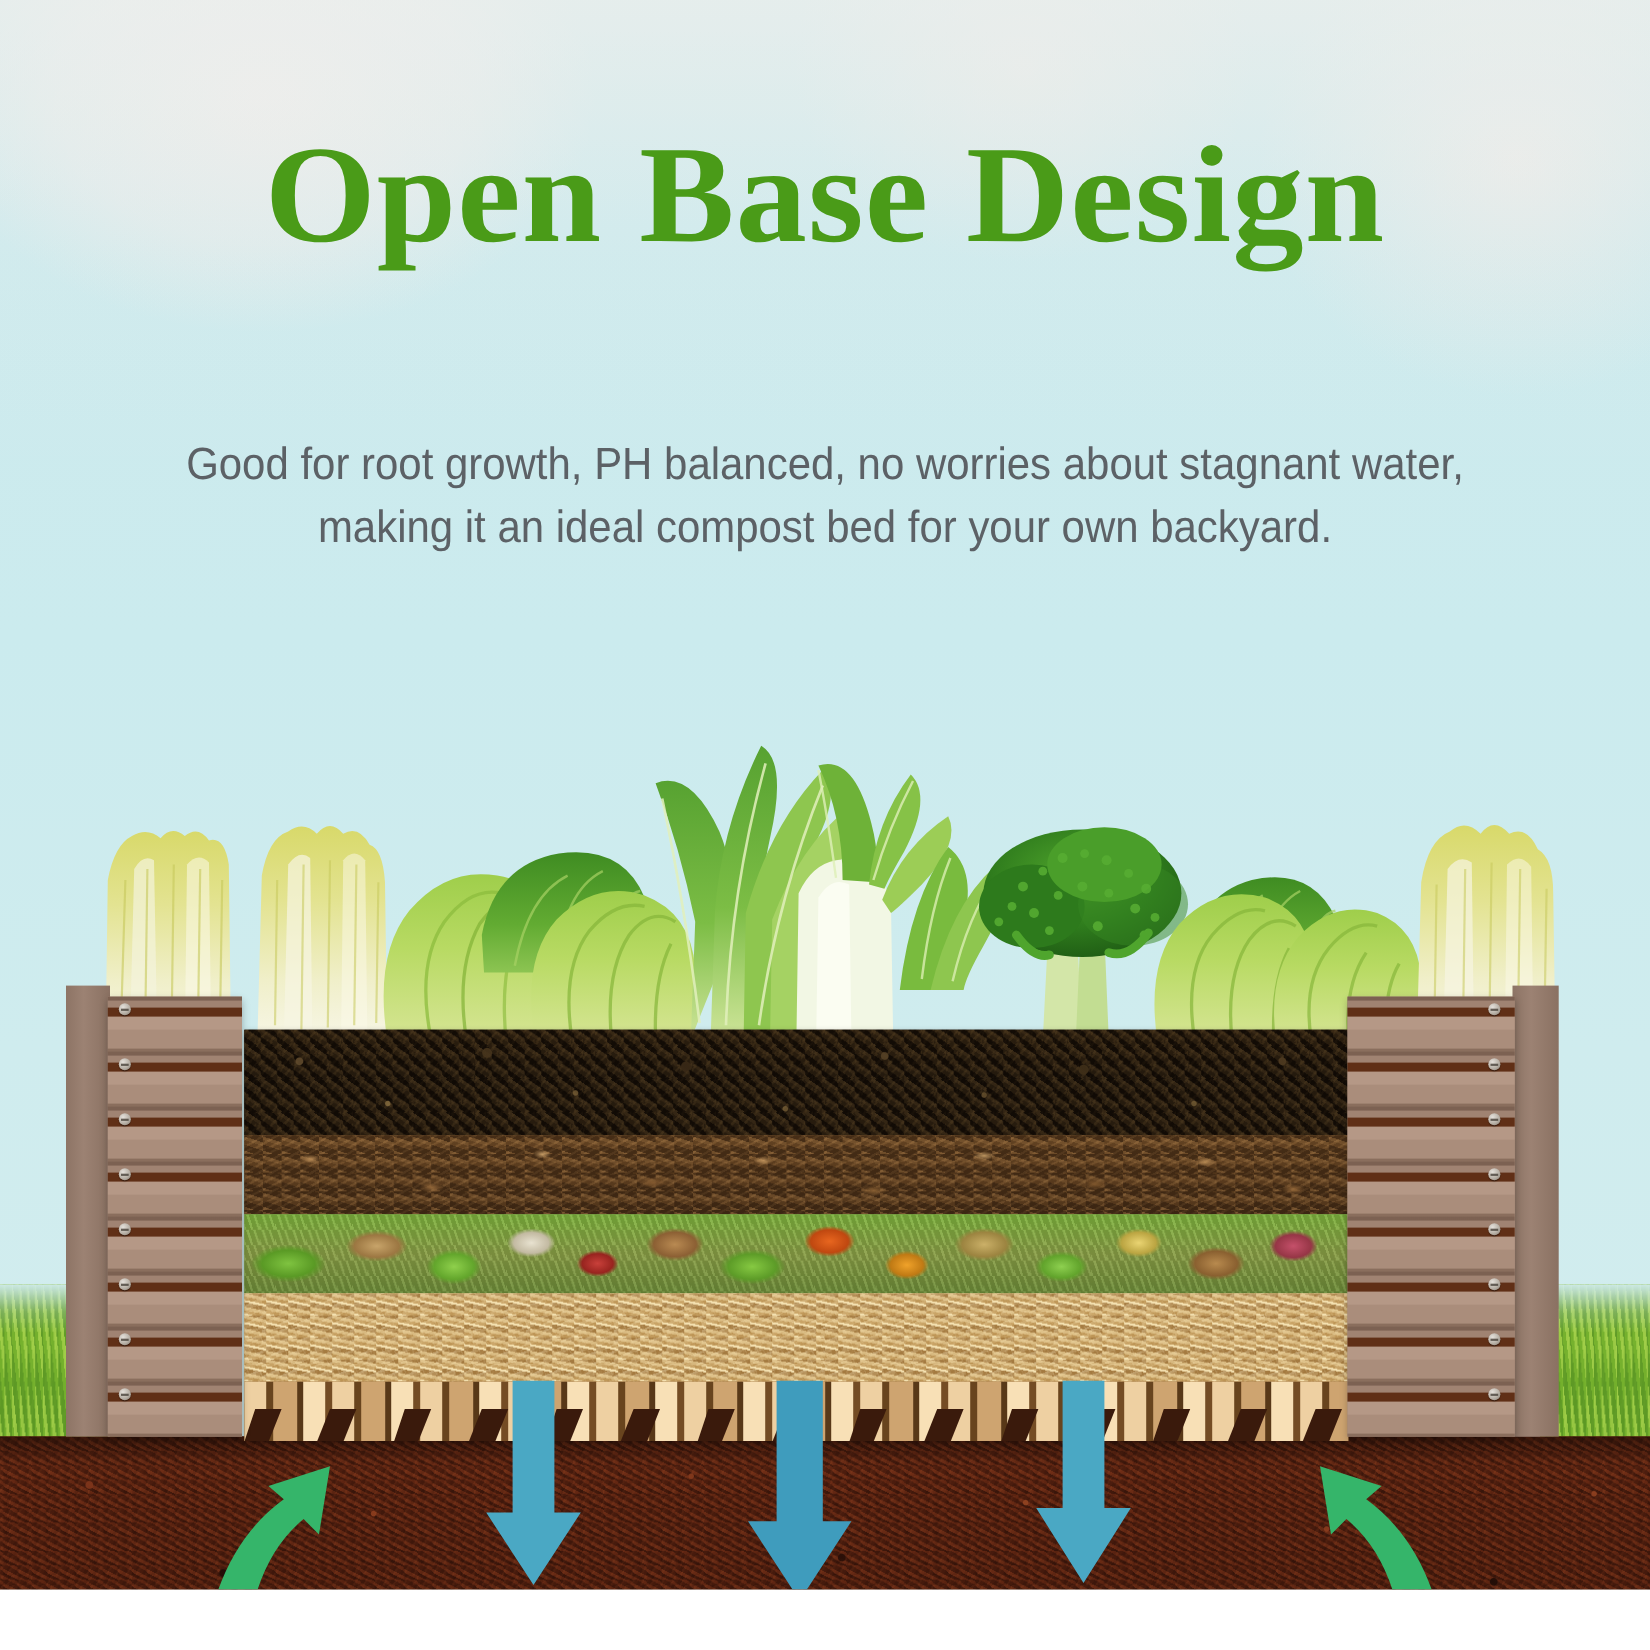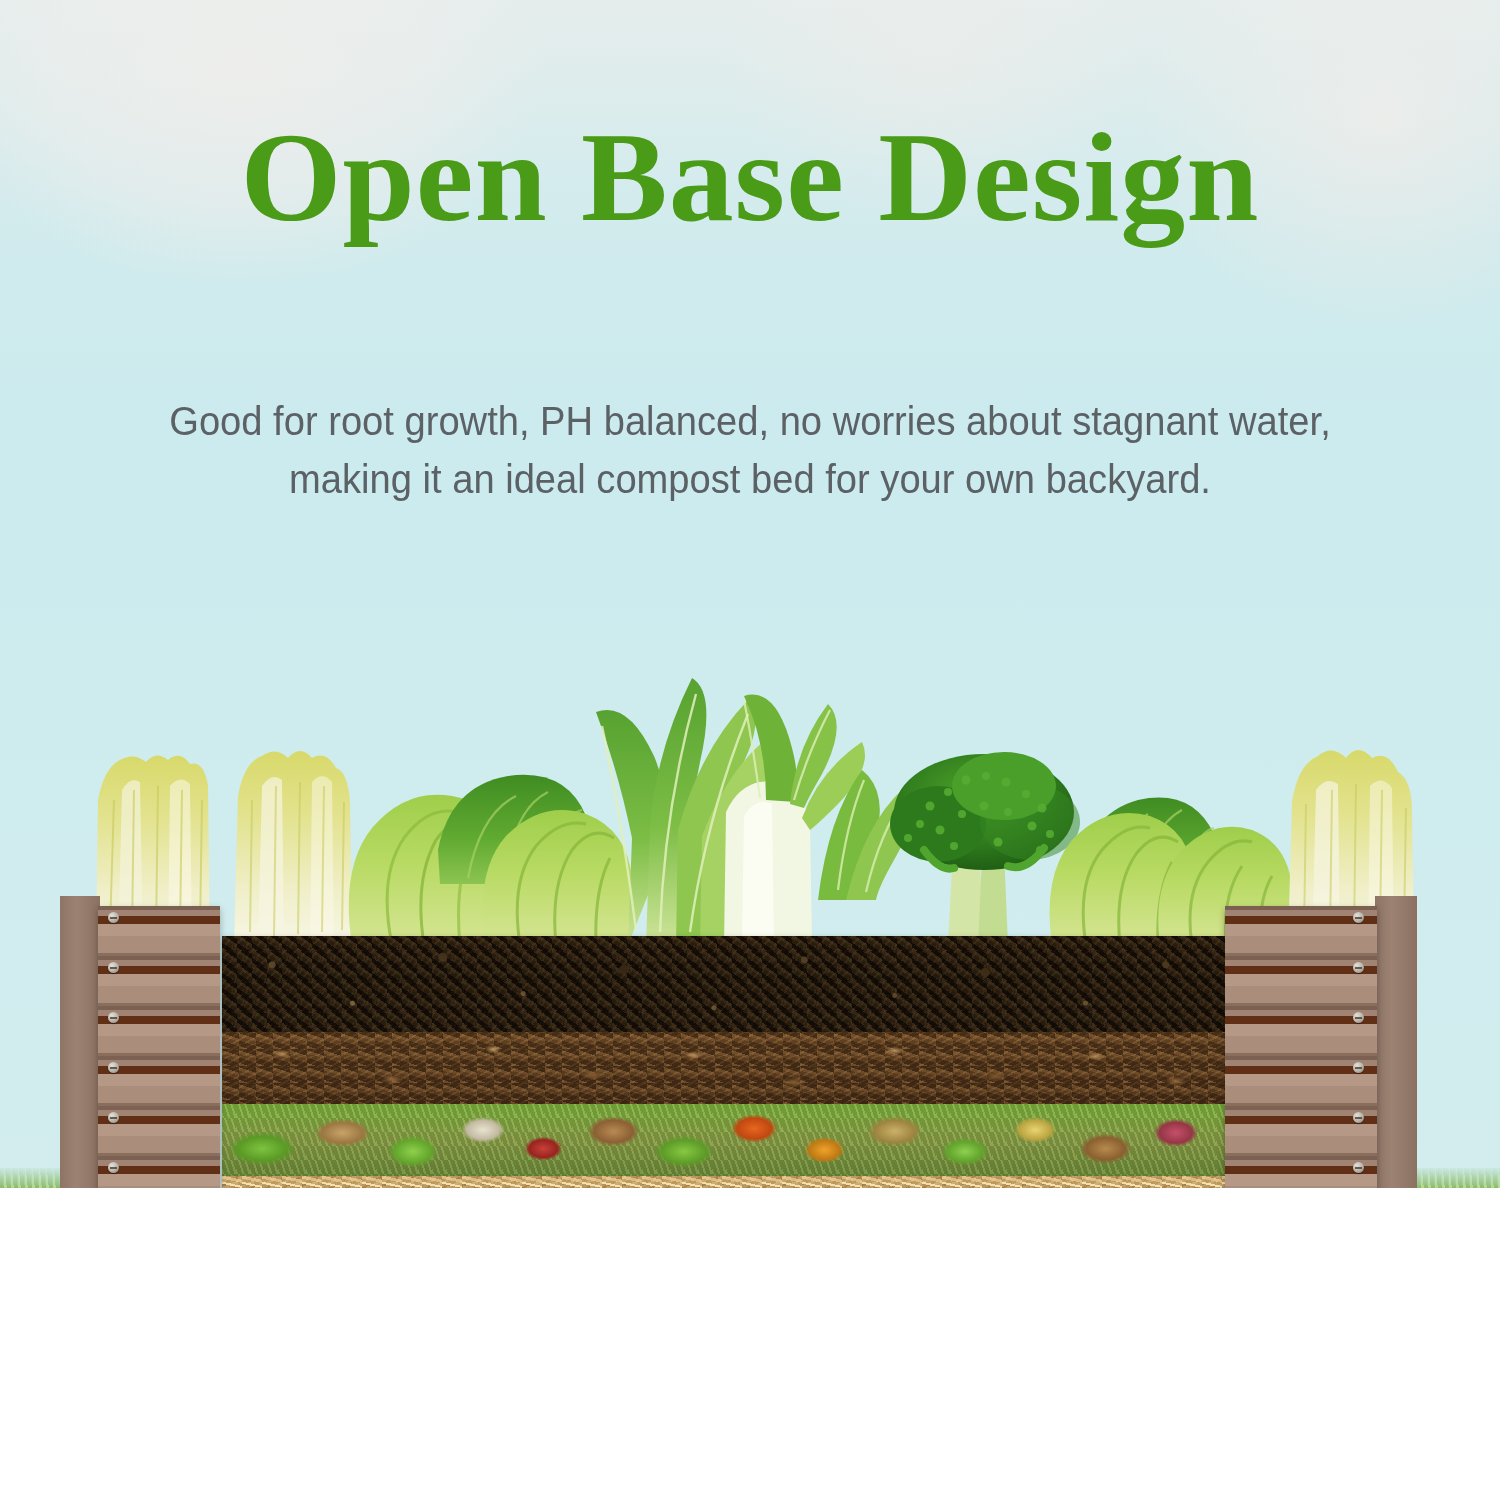--- a/index.html
+++ b/index.html
@@ -7,21 +7,21 @@
     padding: 0;
     background: #fff;
   }
   body {
     font-family: "Liberation Sans", sans-serif;
   }
 
   #poster {
     position: relative;
     width: 1500px;
-    height: 1188px;
+    height: 1445px;
     overflow: hidden;
     background: #cfeaec;
   }
 
   
   .sky {
     position: absolute;
     inset: 0;
     background:
       radial-gradient(ellipse 420px 300px at 16% 6%, rgba(236,236,234,0.95) 0%, rgba(236,236,234,0.55) 45%, rgba(236,236,234,0) 72%),

